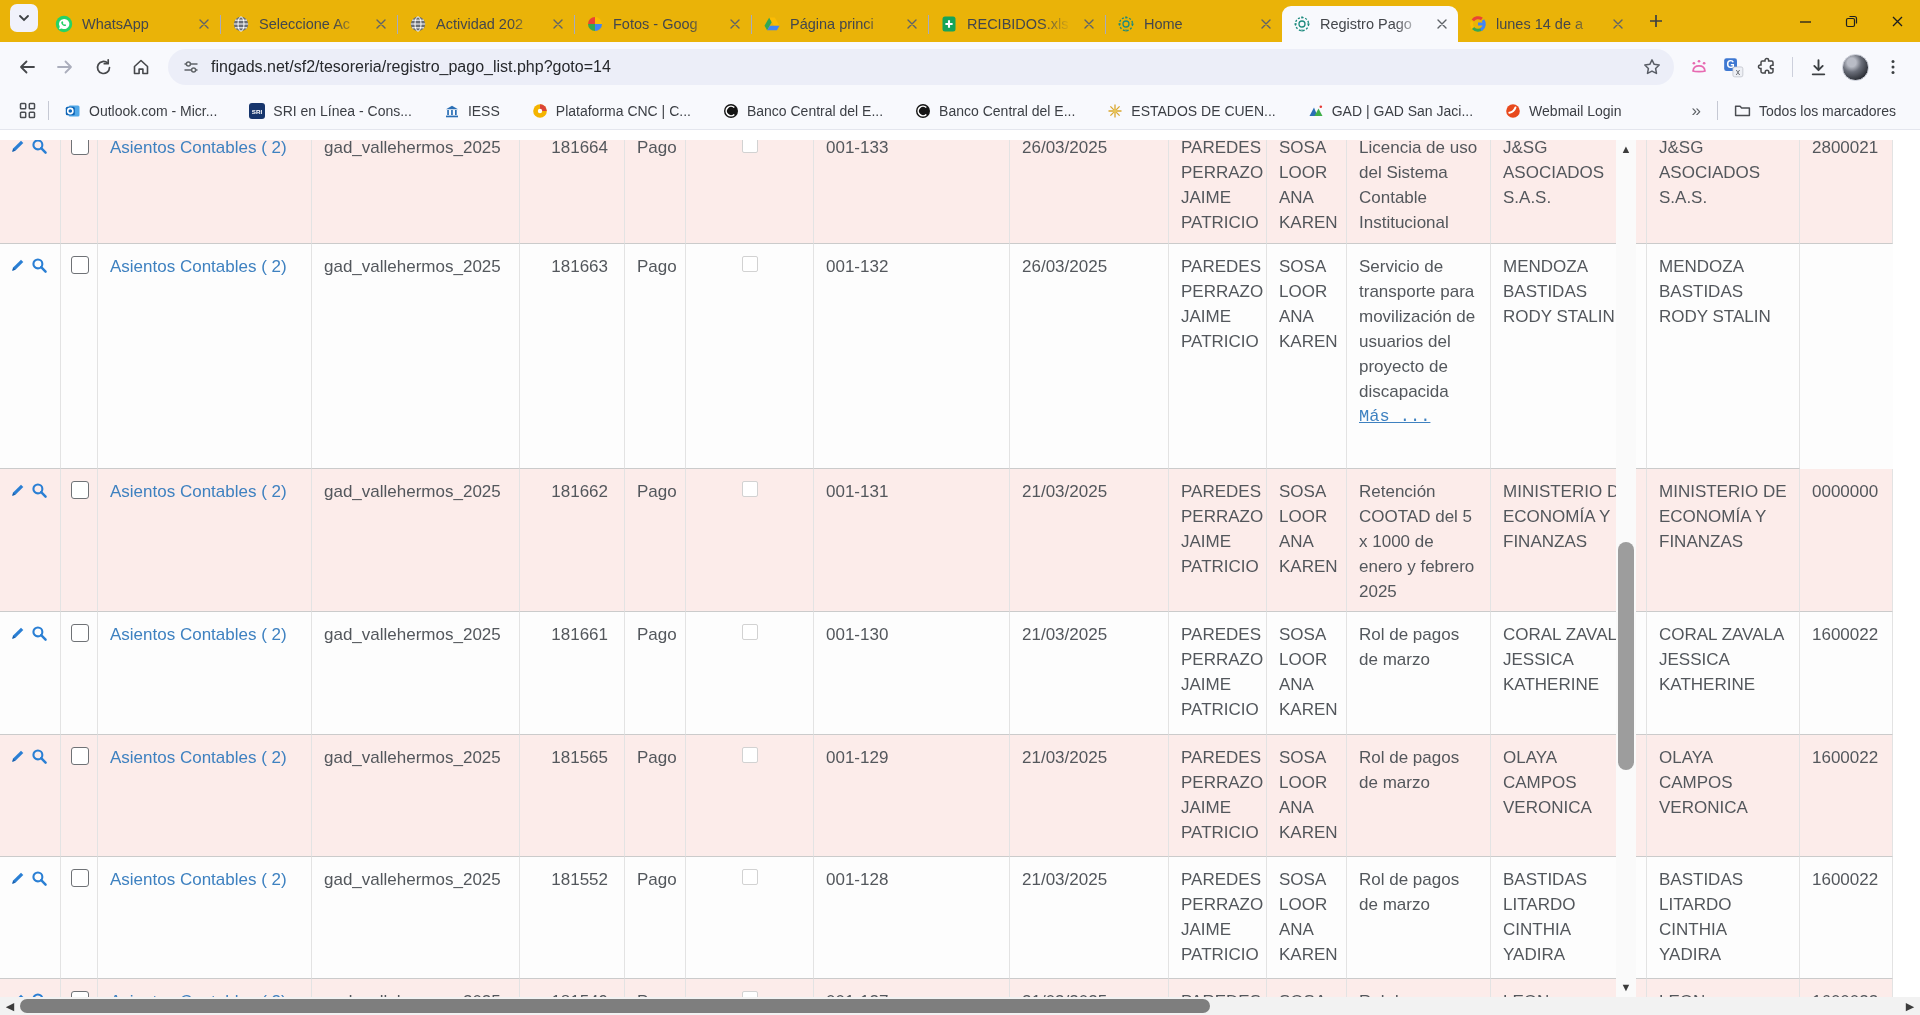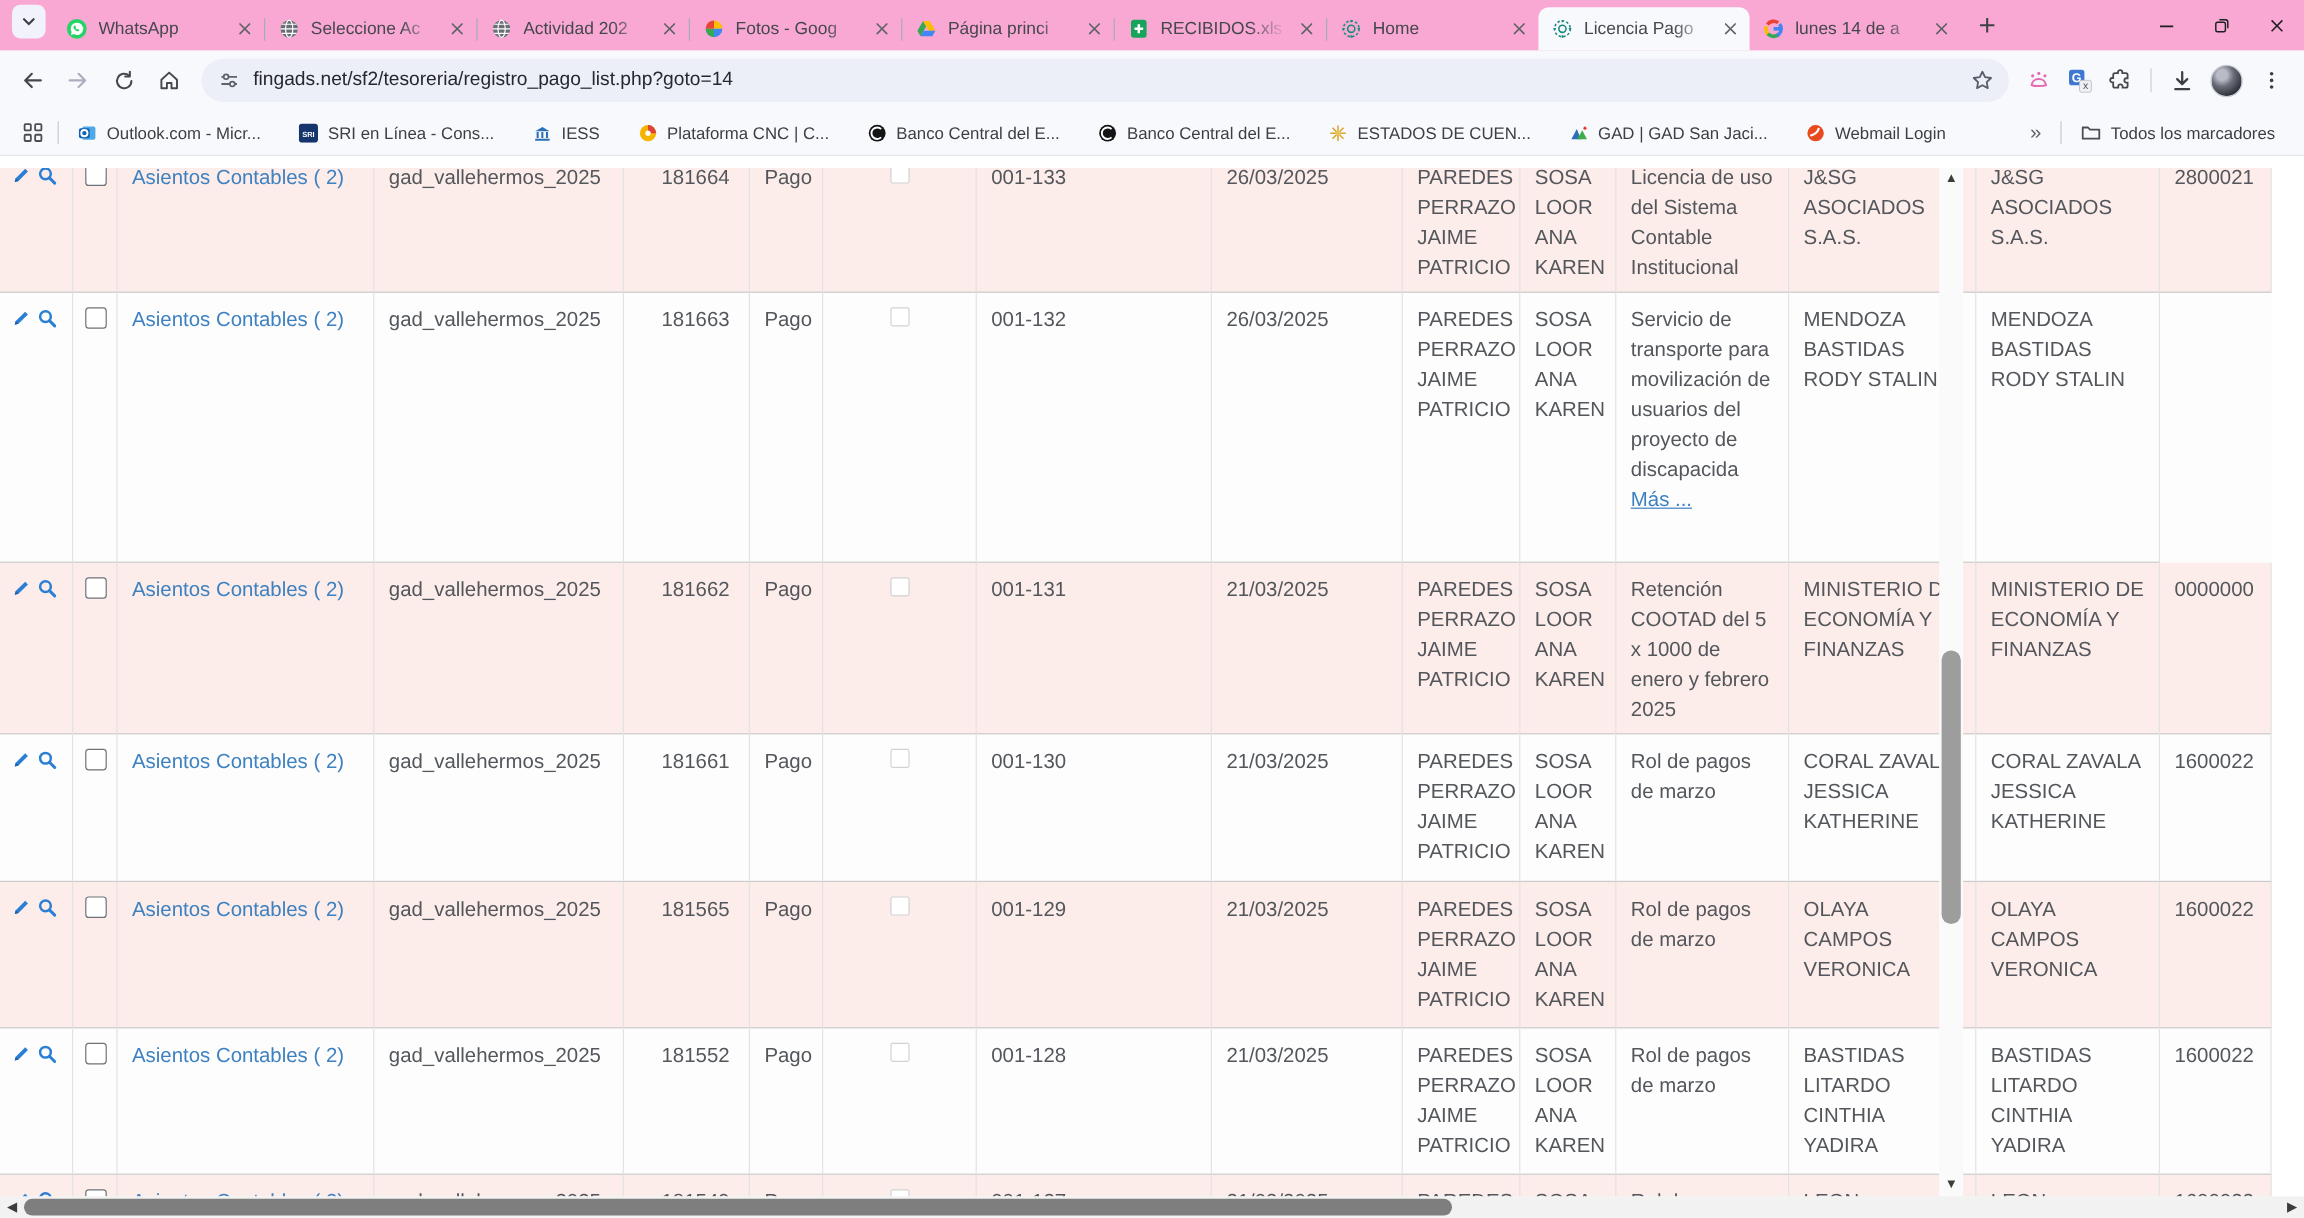--- a/index.html
+++ b/index.html
@@ -1,19 +1,19 @@
 <!DOCTYPE html>
 <html><head>
 <meta charset="utf-8">
 <style>
   * { margin:0; padding:0; box-sizing:border-box; }
   html,body { width:1920px; height:1015px; overflow:hidden; font-family:"Liberation Sans",sans-serif; background:#fff; }
 
   
-  .tabstrip { height:42px; background:#f9a8d4; display:flex; align-items:flex-end; padding-left:8px; position:relative; }
+  .tabstrip { height:42px; background:#eab308; display:flex; align-items:flex-end; padding-left:8px; position:relative; }
   .tabsearch { width:28px; height:28px; margin:0 6px 7px 2px; border-radius:7px; background:#f1f2fb; display:flex; align-items:center; justify-content:center; align-self:center; }
   .tab { width:176px; height:36px; display:flex; align-items:center; gap:9px; padding:0 8px 0 11px; border-radius:9px 9px 0 0; position:relative; flex-shrink:1; min-width:0; }
   .tab.active { background:#f8f9fd; }
   .tab .fav { width:18px; height:18px; flex-shrink:0; }
   .tab .ttl { font-size:14.5px; color:#44474c; white-space:nowrap; overflow:hidden; flex:1;
               -webkit-mask:linear-gradient(90deg,#000 72%,transparent); mask:linear-gradient(90deg,#000 72%,transparent); }
   .tab .cls { width:17px; height:17px; flex-shrink:0; display:flex; align-items:center; justify-content:center; border-radius:50%; }
   .tabsep { width:1px; height:19px; background:#a6abc0; align-self:center; flex-shrink:0; }
   .newtab { width:28px; height:28px; align-self:center; margin-left:8px; display:flex; align-items:center; justify-content:center; }
   .wincontrols { margin-left:auto; align-self:stretch; display:flex; }
@@ -44,21 +44,21 @@
   .trow.pink  { background:#fcecea; }
   .trow.white { background:#fdfdfd; }
   .tcell { border-right:1px solid #e3e3e3; border-bottom:1px solid #cbcbcb; padding:10px 12px; font-size:17px; line-height:25px; color:#53575c; overflow:hidden; }
   .tcell.icons { padding:12px 4px 0 8px; display:flex; gap:3px; align-items:flex-start; }
   .tcell.chk { padding:12px 0 0 10px; }
   .tcell.chk2 { display:flex; justify-content:center; padding:12px 0 0 0; align-items:flex-start; }
   .tcell.num { text-align:right; padding-right:16px; }
   .cbox { width:18px; height:18px; border:1.5px solid #6f7276; border-radius:3px; background:#fff; }
   .cbox.small { width:16px; height:16px; border:1px solid #d2d2d2; border-radius:2px; }
   a.tlink { color:#3e81c0; text-decoration:none; }
-  .mas { color:#3e81c0; display:block; }
+  .mas { color:#3e81c0; display:block;font-family:Liberation Mono, monospace; }
 
   
   .vscroll { position:absolute; top:10px; right:0; width:20px; height:857px; background:#fafafa; }
   .vbtn { width:20px; height:19px; display:flex; align-items:center; justify-content:center; }
   .vbtn.down { position:absolute; bottom:0; }
   .vthumb { position:absolute; left:2px; top:402px; width:16px; height:228px; background:#9d9d9d; border-radius:8px; }
   .hscroll { position:absolute; left:0; bottom:0; width:1920px; height:18px; background:#f2f2f2; }
   .hbtn { position:absolute; top:0; width:20px; height:18px; display:flex; align-items:center; justify-content:center; }
   .hbtn.right { right:0; }
   .hthumb { position:absolute; left:20px; top:2px; width:1190px; height:14px; background:#7e7e7e; border-radius:7px; }
@@ -176,21 +176,21 @@
               <path d="M1 1l8 8M9 1 1 9" stroke="#5f6368" stroke-width="1.4" stroke-linecap="round"></path>
             </svg>
           </span>
         </div>
         <div class="tab active">
           <span class="fav"><svg viewBox="0 0 18 18" width="18" height="18" fill="none" stroke="#1d8a7e" stroke-width="1.3">
               <circle cx="9" cy="9" r="3"></circle>
               <circle cx="9" cy="9" r="6.6" stroke-dasharray="2.1 1.7"></circle>
               <path d="M9 1.6v2M9 14.4v2M1.6 9h2M14.4 9h2"></path>
             </svg></span>
-          <span class="ttl">Licencia Pago</span>
+          <span class="ttl">Registro Pago</span>
           <span class="cls">
             <svg viewBox="0 0 10 10" width="10" height="10">
               <path d="M1 1l8 8M9 1 1 9" stroke="#5f6368" stroke-width="1.4" stroke-linecap="round"></path>
             </svg>
           </span>
         </div>
         <div class="tab">
           <span class="fav"><svg viewBox="0 0 18 18" width="18" height="18">
               <g fill="none" stroke-width="3">
                 <circle cx="9" cy="9" r="6.3" stroke="#ea4335" stroke-dasharray="10 29.6" transform="rotate(-145 9 9)"></circle>

